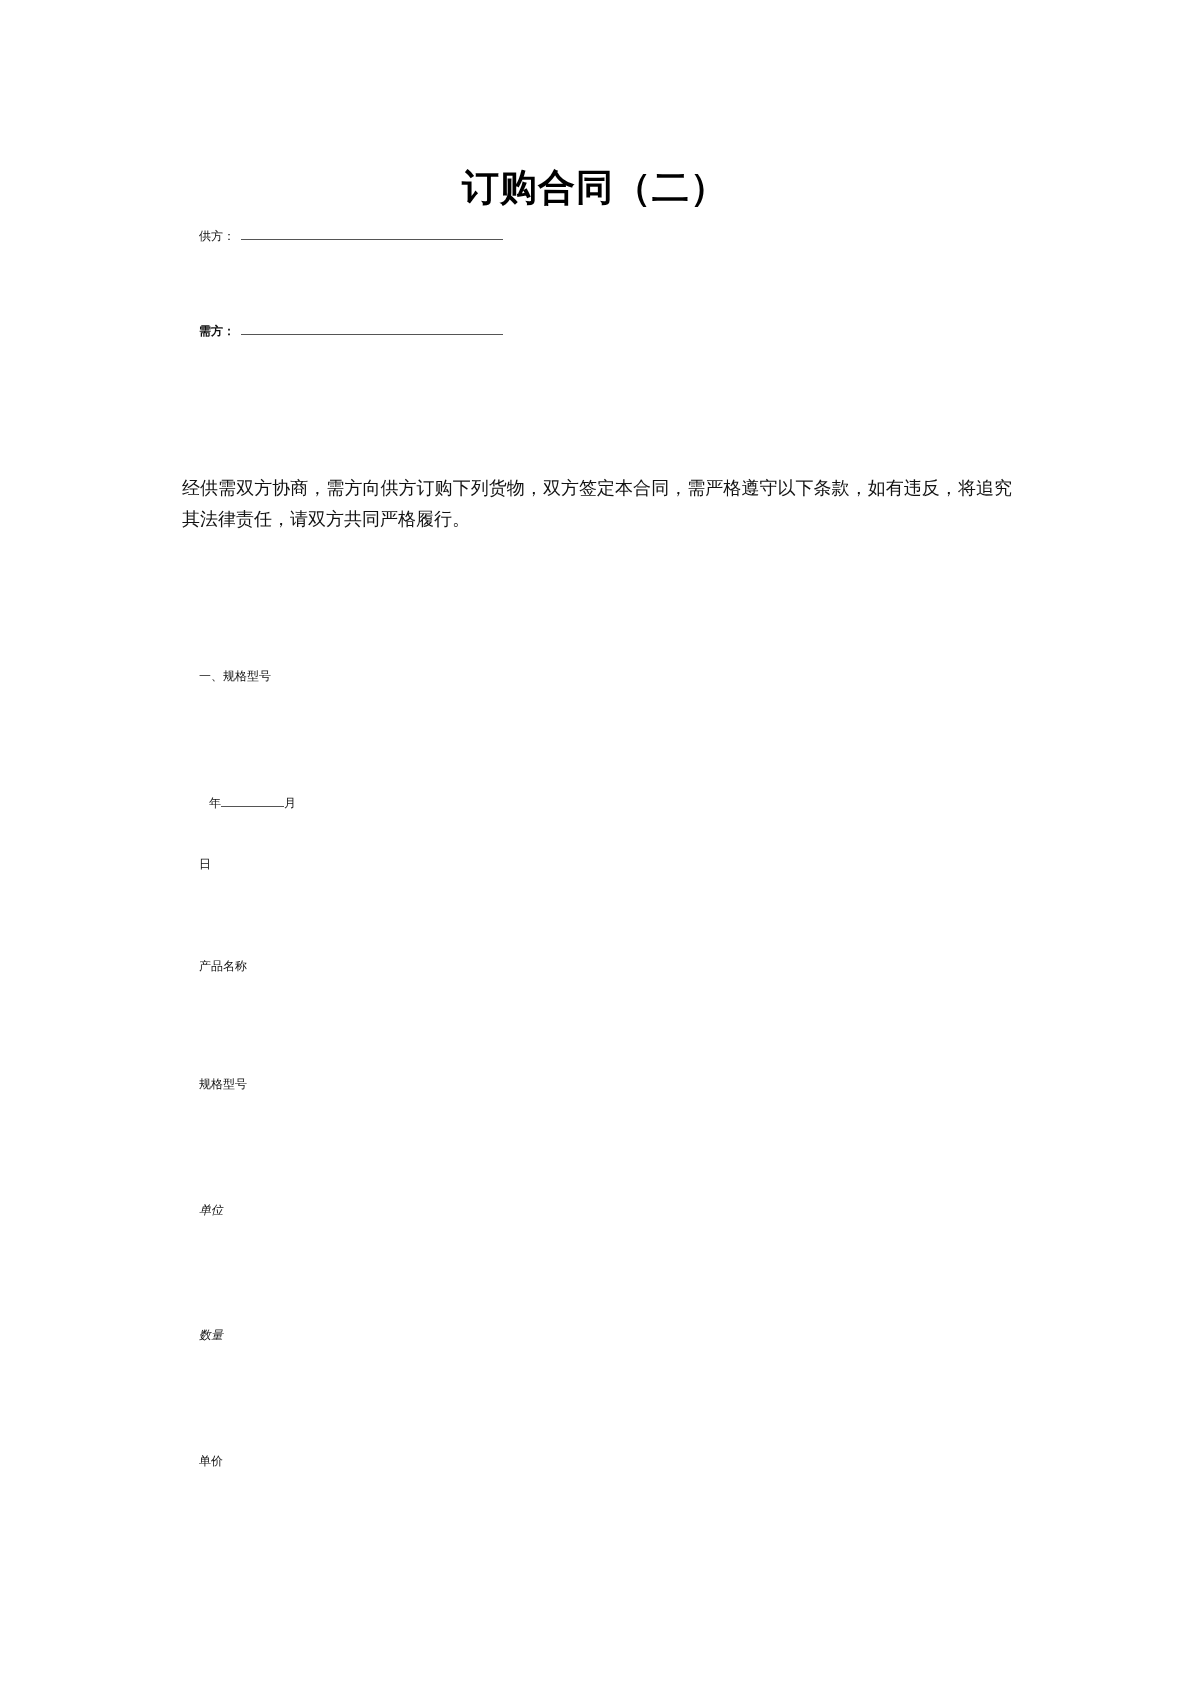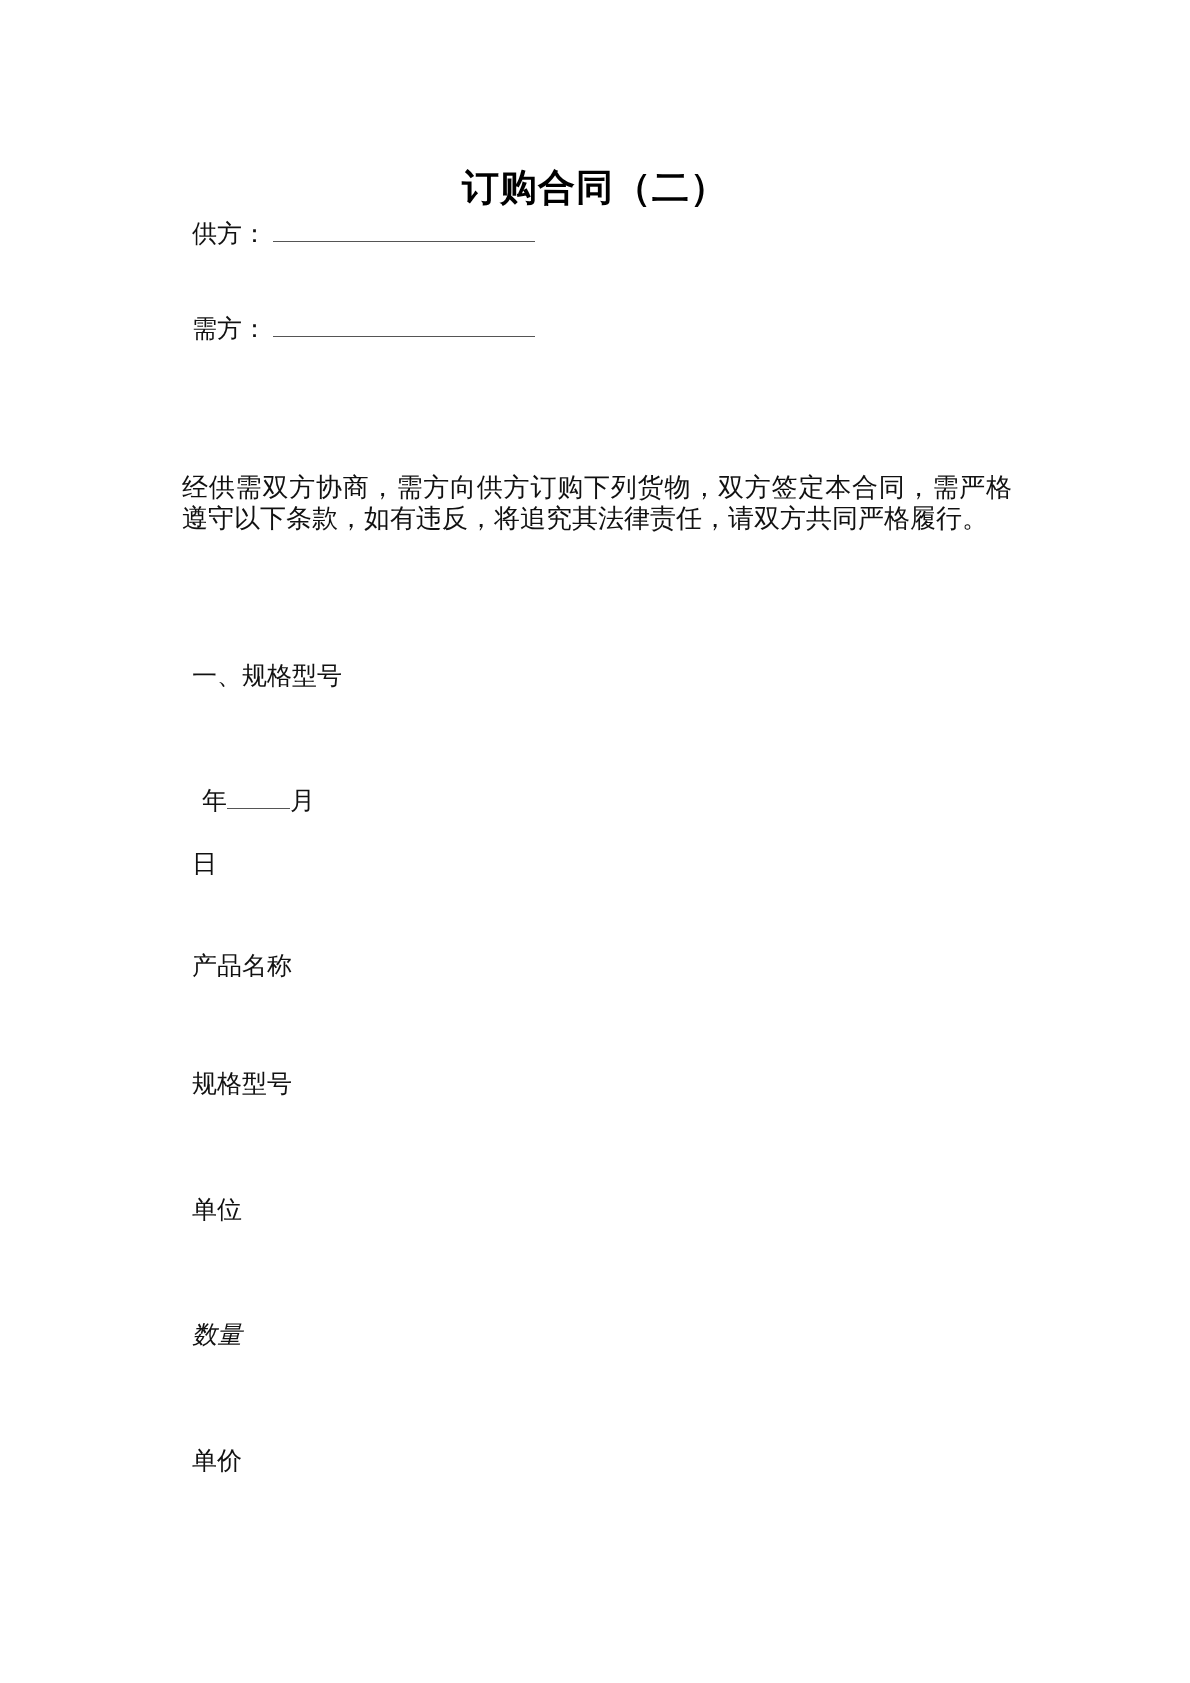--- a/index.html
+++ b/index.html
@@ -30,22 +30,22 @@
       text-align: center;
       font-family: "DejaVu Sans", "Liberation Sans", sans-serif;
       font-weight: bold;
       font-size: 37px;
       line-height: 48px;
       letter-spacing: 1px;
       color: #000000;
     }
     .line {
       position: absolute;
-      left: 192px;
-      font-size: 25px;
+      left: 199px;
+      font-size: 12px;
       line-height: 26px;
       white-space: nowrap;
     }
     .blank-long {
       display: inline-block;
       width: 262px;
       border-bottom: 1px solid #555555;
       height: 18px;
       vertical-align: baseline;
       margin-left: 6px;
@@ -55,53 +55,53 @@
       width: 63px;
       border-bottom: 1px solid #555555;
       height: 18px;
       vertical-align: baseline;
     }
     .para {
       position: absolute;
       left: 182px;
       width: 830px;
       top: 472px;
-      font-size: 26px;
+      font-size: 18px;
       line-height: 31px;
       text-align: justify;
     }
   </style>
 </head>
 <body>
 
 <div class="page">
 
   <div class="title">订购合同（二）</div>
 
   <div class="line" style="top:221px;">
     <span>供方：</span><span class="blank-long"></span>
   </div>
 
-  <div class="line" style="top:316px;">
+  <div class="line" style="top:316px;font-weight:bold;">
     <span>需方：</span><span class="blank-long"></span>
   </div>
 
   <div class="para">经供需双方协商，需方向供方订购下列货物，双方签定本合同，需严格遵守以下条款，如有违反，将追究其法律责任，请双方共同严格履行。</div>
 
   <div class="line" style="top:663px;">一、规格型号</div>
 
   <div class="line" style="top:788px;margin-left:10px;">
     <span>年</span><span class="blank-short"></span><span>月</span>
   </div>
 
   <div class="line" style="top:851px;">日</div>
 
   <div class="line" style="top:945px;margin-top:8px;">产品名称</div>
 
   <div class="line" style="top:1071px;">规格型号</div>
 
-  <div class="line" style="top:1197px;">单位</div>
+  <div class="line" style="top:1197px;font-style:italic;">单位</div>
 
   <div class="line" style="top:1322px;font-style:italic;">数量</div>
 
   <div class="line" style="top:1448px;text-align:center;">单价</div>
 
 </div>
 
 </body></html>

